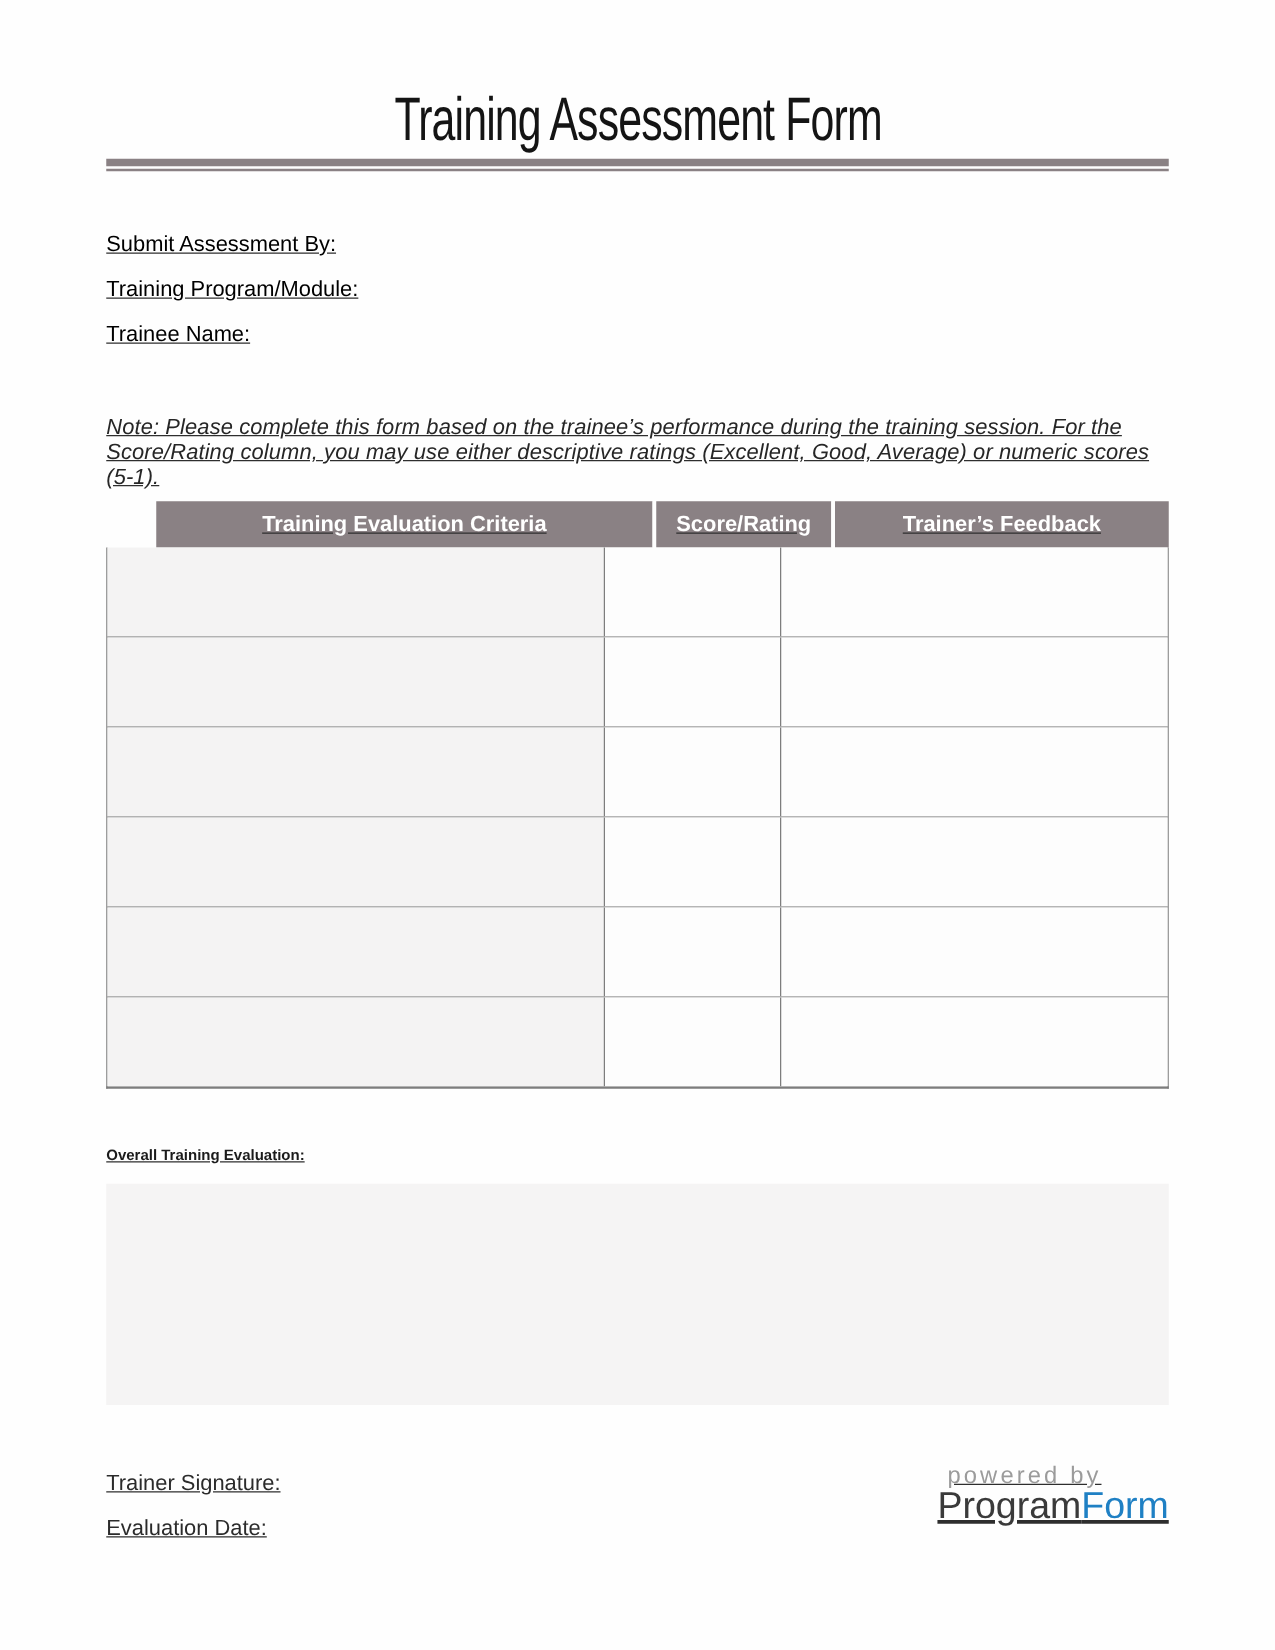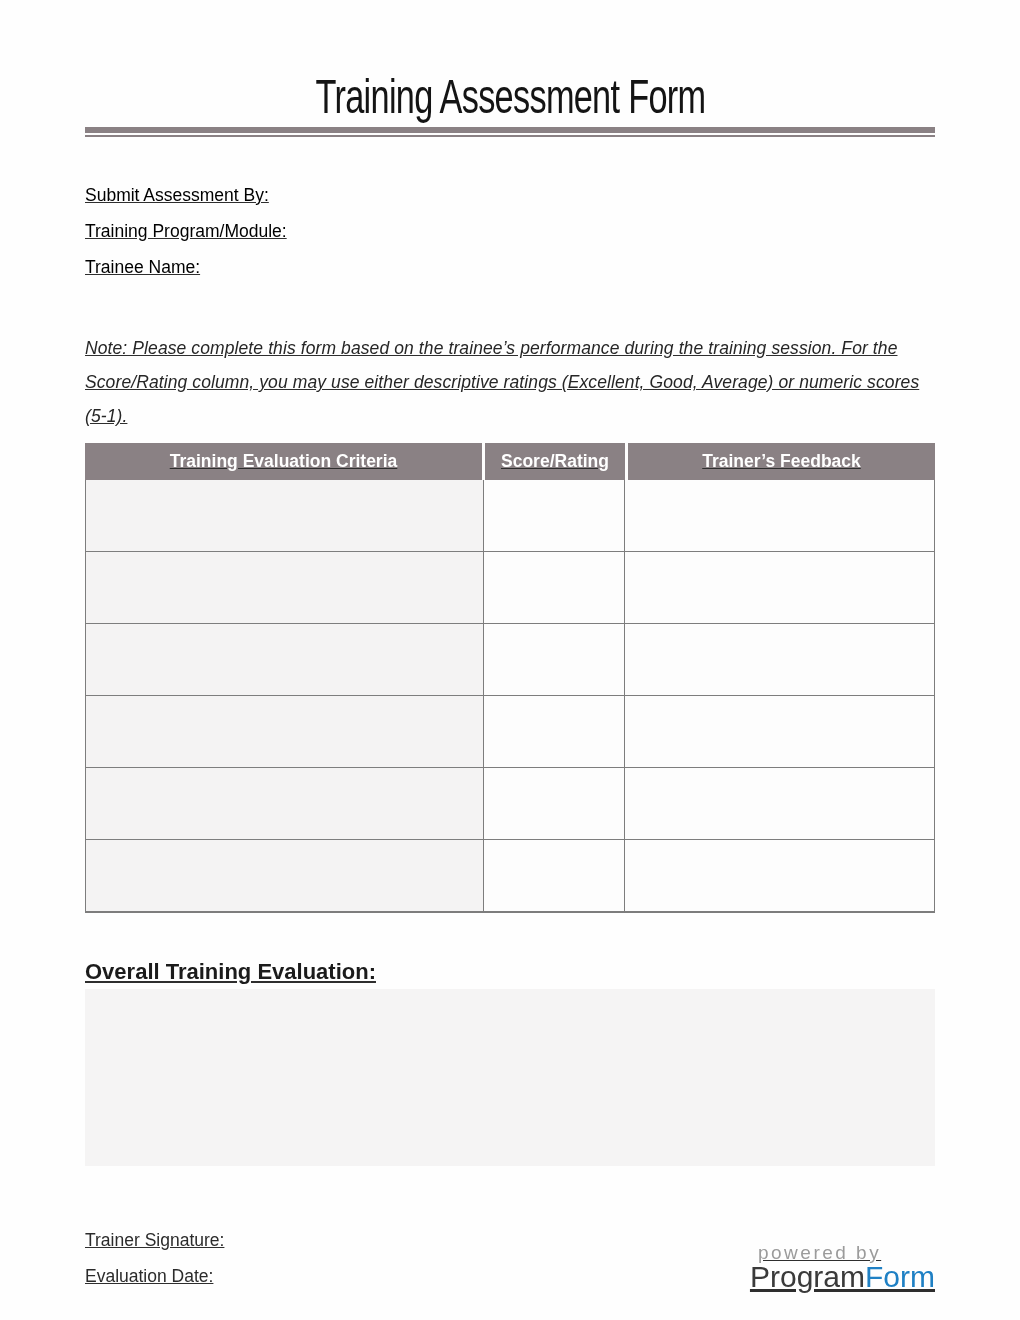--- a/index.html
+++ b/index.html
@@ -18,52 +18,52 @@
   }
   .rule-thick{height:6px;background:#8a8184;margin-top:5px;}
   .rule-thin{height:2px;background:#8a8184;margin-top:2px;}
 
   
   .fields{margin-top:40px;font-size:17.5px;color:#000000;}
   .field-line{line-height:36px;height:36px;}
 
   
   .note{
-    margin-top:46px;font-style:italic;font-size:17.5px;line-height:34px;
+    margin-top:46px;font-style:italic;font-size:17.5px;line-height:20px;
     color:#262626;letter-spacing:0.1px;
   }
 
   
   .eval-table{margin-top:10px;width:850px;}
-  .thead{display:flex;}
+  .thead{display:flex;margin-left:40px;}
   .th{
     background:#8a8184;color:#ffffff;font-weight:bold;font-size:17.5px;
     height:37px;display:flex;align-items:center;justify-content:center;
   }
   .th-sep{width:3px;background:#fefefe;}
   .th1{width:397px;}
   .th2{width:140px;text-align:right;}
   .th3{flex:1;}
   .tbody{
     border:1px solid #7d7d7d;border-bottom-width:2px;border-top:none;
   }
   .row{display:flex;height:71px;border-top:1px solid #7d7d7d;}
   .row:first-child{border-top:none;}
   .cell{border-left:1px solid #7d7d7d;}
   .cell:first-child{border-left:none;}
   .c1{width:397px;background:#f4f3f3;}
   .c2{width:140px;background:#fdfdfd;}
   .c3{flex:1;background:#fdfdfd;}
 
   
-  .overall-label{margin-top:46px;font-weight:bold;font-size:22px;color:#1b1b1b;height:22px;}
+  .overall-label{margin-top:46px;font-weight:bold;font-size:12px;color:#1b1b1b;height:22px;}
   .overall-box{margin-top:8px;height:177px;background:#f5f4f4;}
 
   
-  .footer{margin-top:56px;display:flex;justify-content:space-between;align-items:flex-end;}
+  .footer{margin-top:44px;display:flex;justify-content:space-between;align-items:flex-start;}
   .sig-block{font-size:17.5px;color:#2b2b2b;}
   .logo-block{text-align:left;padding-top:2px;}
   .powered-by{
     font-size:19px;color:#9b9b9b;letter-spacing:2.5px;margin-left:8px;height:18px;
   }
   .brand{font-size:30px;line-height:34px;letter-spacing:0px;}
   .brand-general{color:#3a3a3a;}
   .brand-blue{color:#1f80c4;}
 </style>
 </head>

